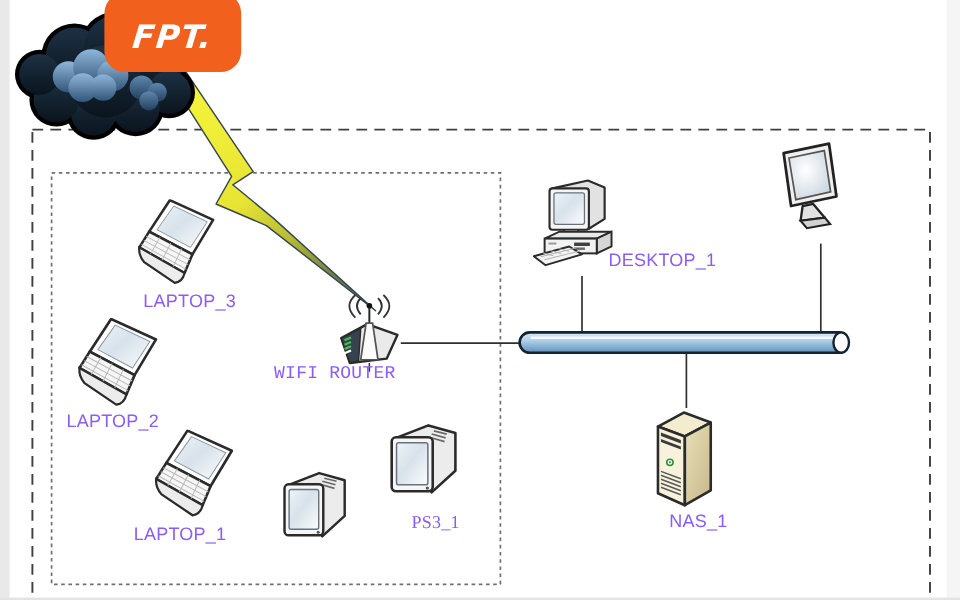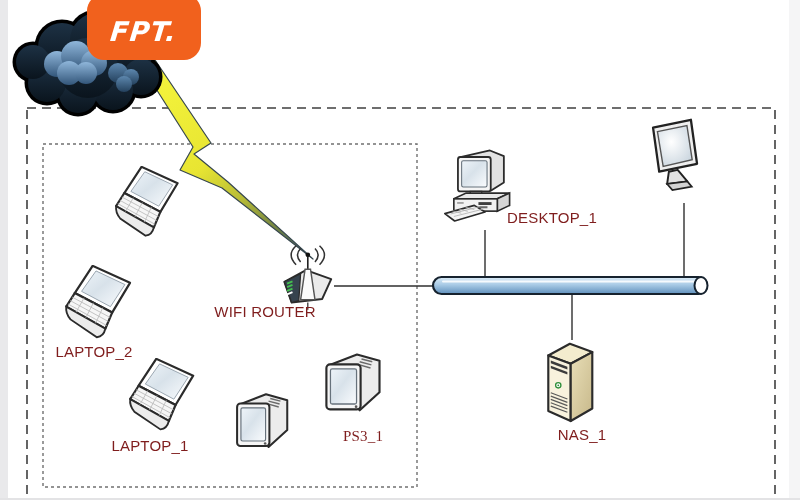--- a/index.html
+++ b/index.html
@@ -4,21 +4,21 @@
 <style>
   html,body{margin:0;padding:0;}
   body{width:800px;height:500px;position:relative;background:#ffffff;overflow:hidden;
        font-family:"Liberation Sans",sans-serif;}
   .gutter{position:absolute;top:0;height:500px;}
   #gutter-left{left:0;width:8px;background:#e9e9eb;}
   #gutter-right{right:0;width:11px;background:#f5f5f6;}
   #bottom-edge{position:absolute;left:0;bottom:0;width:800px;height:2px;background:#e3e3e5;}
   #stage{position:absolute;left:0;top:0;width:800px;height:500px;}
   svg{position:absolute;left:0;top:0;}
-  .label{position:absolute;text-align:center;font-size:15px;color:#7f1d1d;letter-spacing:.2px;}
+  .label{position:absolute;text-align:center;font-size:15px;color:#8b5cf6;letter-spacing:.2px;}
   #fpt-badge{position:absolute;left:87px;top:-6px;width:114px;height:66px;background:#f1611d;
              border-radius:17px;display:flex;align-items:center;justify-content:center;z-index:6;}
   #fpt-badge span{color:#ffffff;font-family:"DejaVu Sans",sans-serif;font-weight:bold;
                   font-style:italic;font-size:27px;letter-spacing:1px;transform:skewX(-6deg);
                   padding-top:8px;}
 </style>
 </head>
 <body>
 
 <div id="stage">
@@ -183,24 +183,25 @@
   <use href="#sym-laptop" x="0" y="0" width="100" height="92" transform="translate(62,265) scale(0.85)"></use>
   <use href="#sym-laptop" x="0" y="0" width="100" height="92" transform="translate(126,358) scale(0.84)"></use>
   <use href="#sym-ps3" x="0" y="0" width="72" height="78" transform="translate(232,390) scale(0.85)"></use>
   <use href="#sym-ps3" x="0" y="0" width="72" height="78" transform="translate(321,350) scale(0.9)"></use>
   <use href="#sym-desktop" x="0" y="0" width="96" height="102" transform="translate(444,148) scale(0.82)"></use>
   <use href="#sym-tv" x="0" y="0" width="72" height="96" transform="translate(646,118) scale(0.88)"></use>
   <use href="#sym-nas" x="0" y="0" width="72" height="104" transform="translate(540,338) scale(0.83)"></use>
   <use href="#sym-router" x="0" y="0" width="64" height="74" transform="translate(279,244) scale(0.9)"></use>
 </svg>
 
+  <div class="label" style="left:93px;top:243px;width:130px;">LAPTOP_3</div>
   <div class="label" style="left:29px;top:343px;width:130px;text-align:center;">LAPTOP_2</div>
   <div class="label" style="left:85px;top:437px;width:130px;">LAPTOP_1</div>
   <div class="label" style="left:298px;top:428px;width:130px;font-family:Liberation Serif, serif;">PS3_1</div>
-  <div class="label" style="left:190px;top:303px;width:150px;">WIFI ROUTER</div>
+  <div class="label" style="left:204px;top:303px;width:150px;font-family:Liberation Mono, monospace;">WIFI ROUTER</div>
   <div class="label" style="left:487px;top:209px;width:130px;">DESKTOP_1</div>
   <div class="label" style="left:517px;top:426px;width:130px;">NAS_1</div>
 
   <div id="fpt-badge">
     <span>FPT.</span>
   </div>
 
   <div class="gutter" id="gutter-left"></div>
   <div class="gutter" id="gutter-right"></div>
   <div id="bottom-edge"></div>

